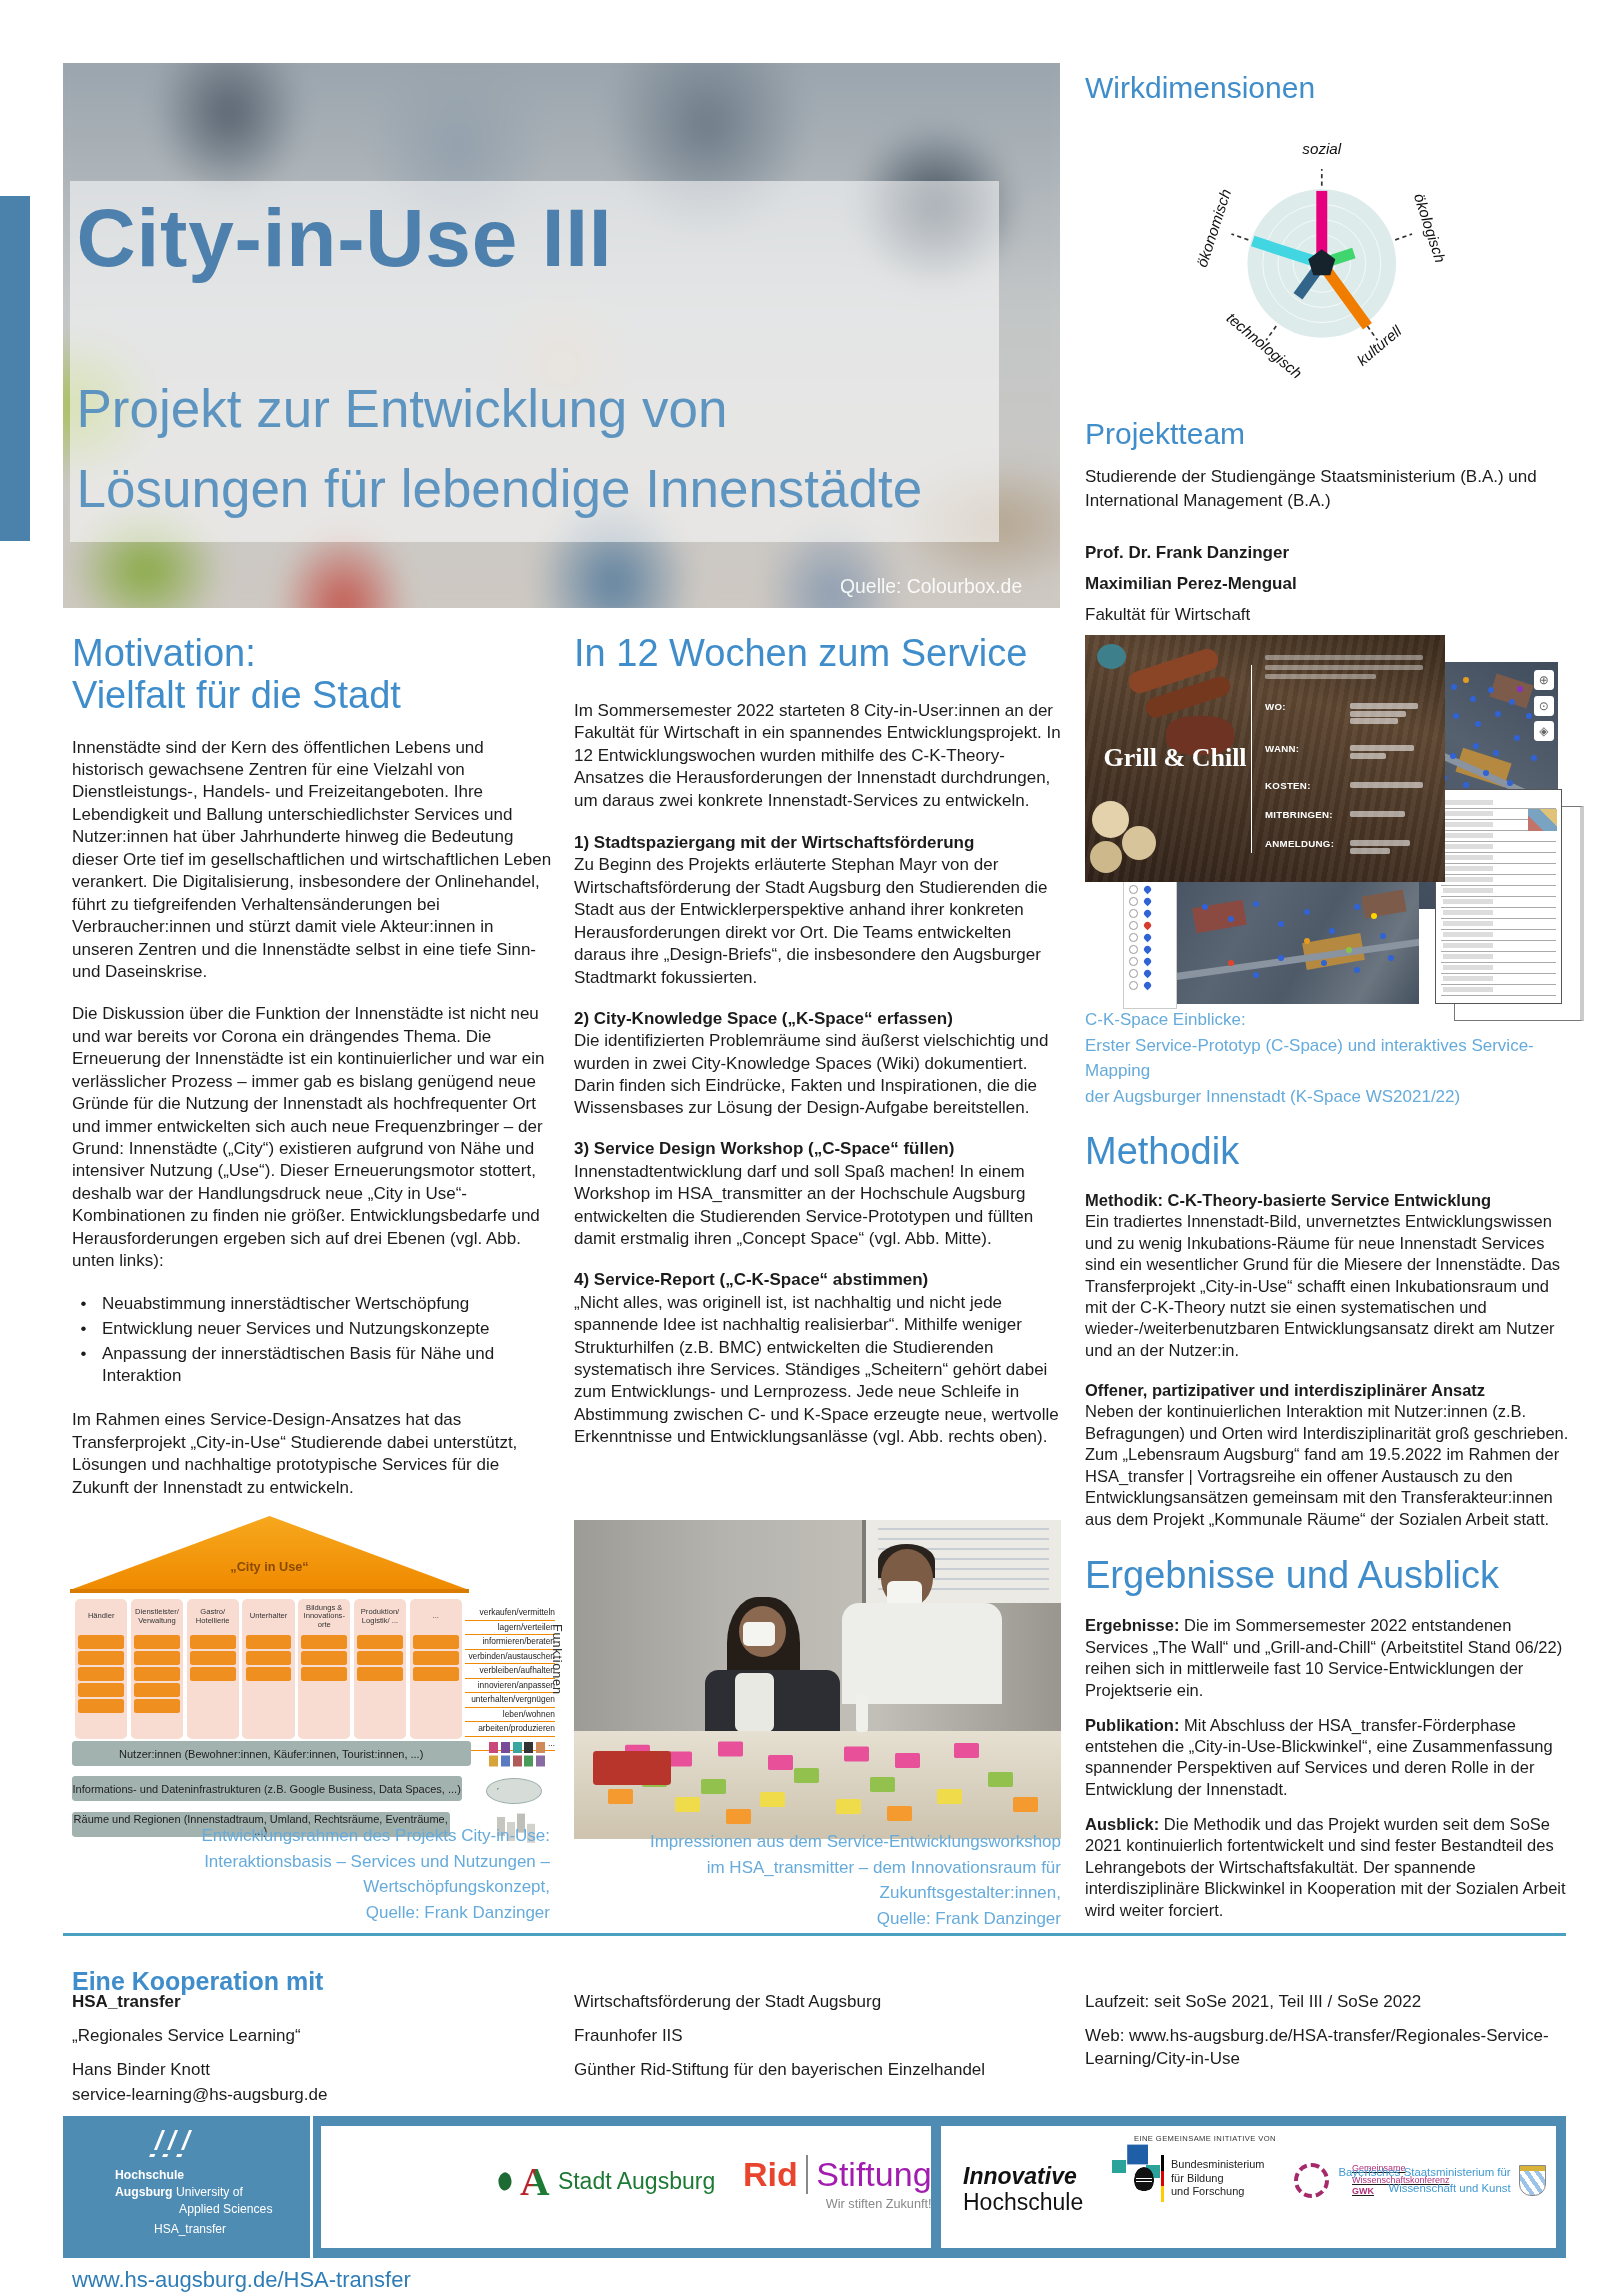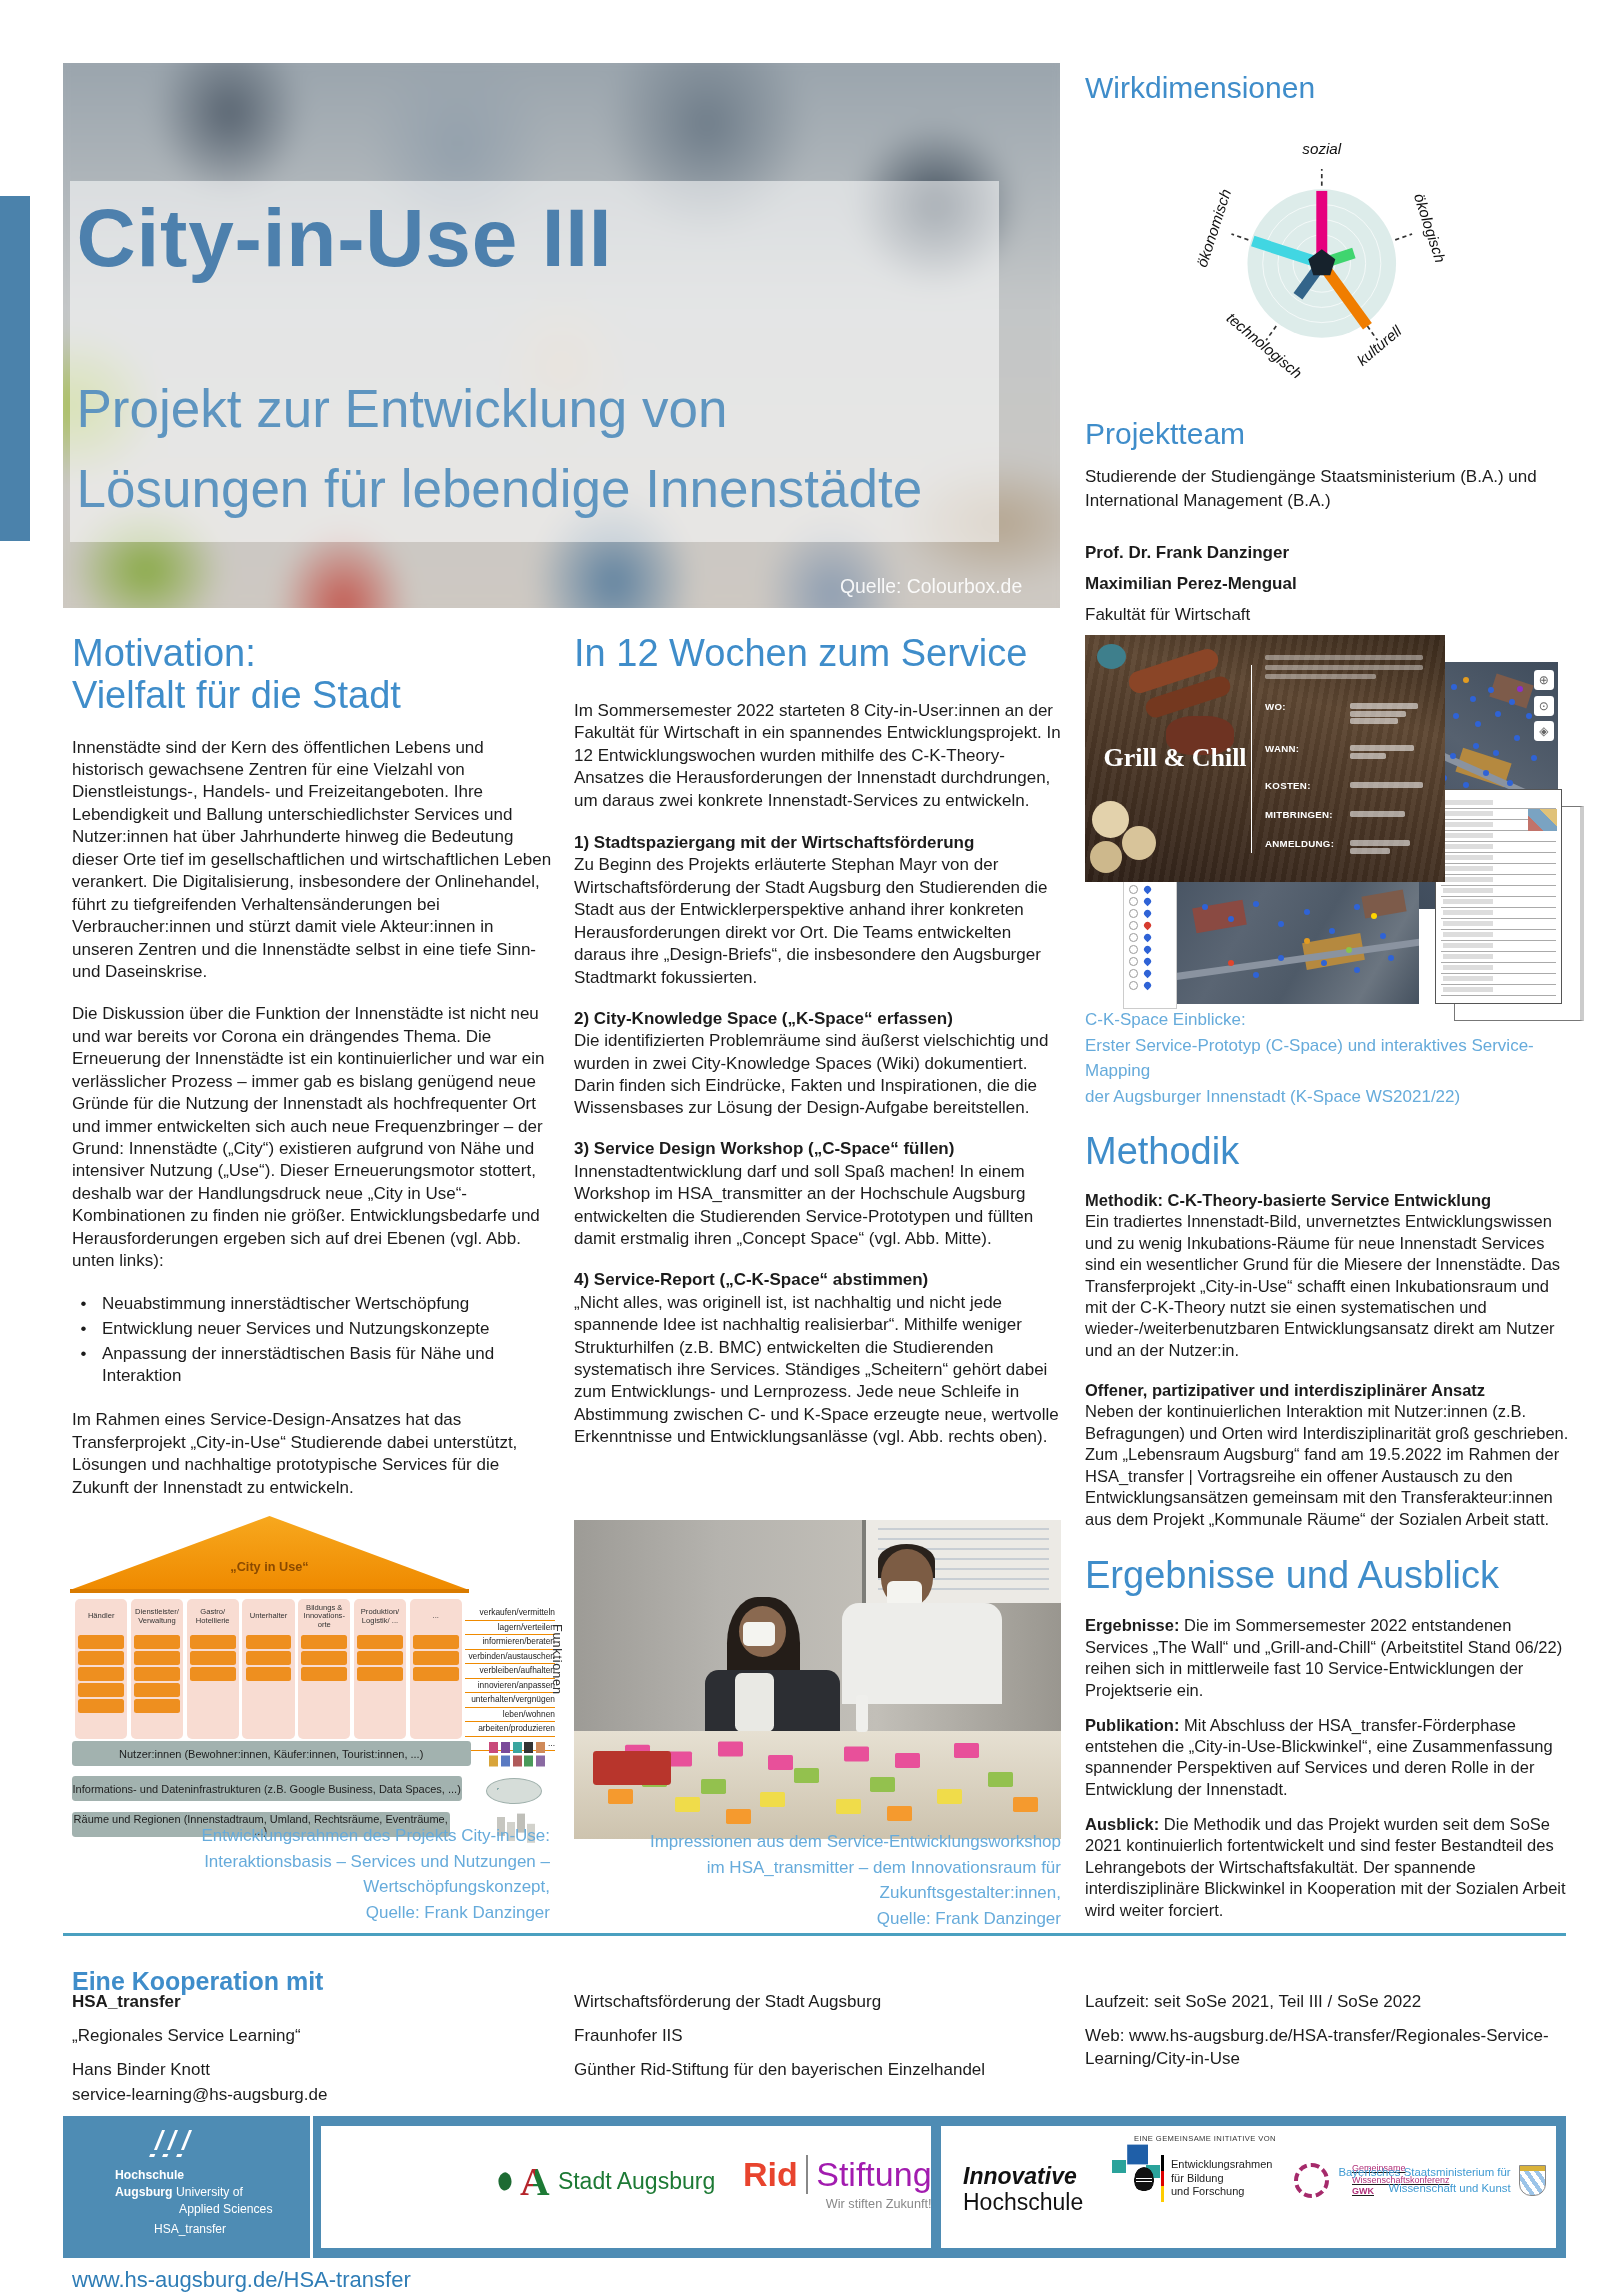--- a/index.html
+++ b/index.html
@@ -578,21 +578,21 @@
       <div class="init-h">EINE GEMEINSAME INITIATIVE VON</div>
       <div class="innov">
         <div class="l1">Innovative</div>
         <div>Hochschule</div>
         <div class="sqs"></div>
       </div>
       <div class="bmbf">
         <div class="eagle"></div>
         <div class="flagbar"></div>
         <div class="bmbf-text">
-          <div>Entwicklungsrahmen</div>
+          <div>Bundesministerium</div>
           <div>für Bildung</div>
           <div>und Forschung</div>
         </div>
       </div>
       <div class="gwk">
         <div class="gwk-ring"></div>
         <div class="gwk-text">
           <div>Gemeinsame</div>
           <div>Wissenschaftskonferenz</div>
           <div style="font-weight:700">GWK</div>

